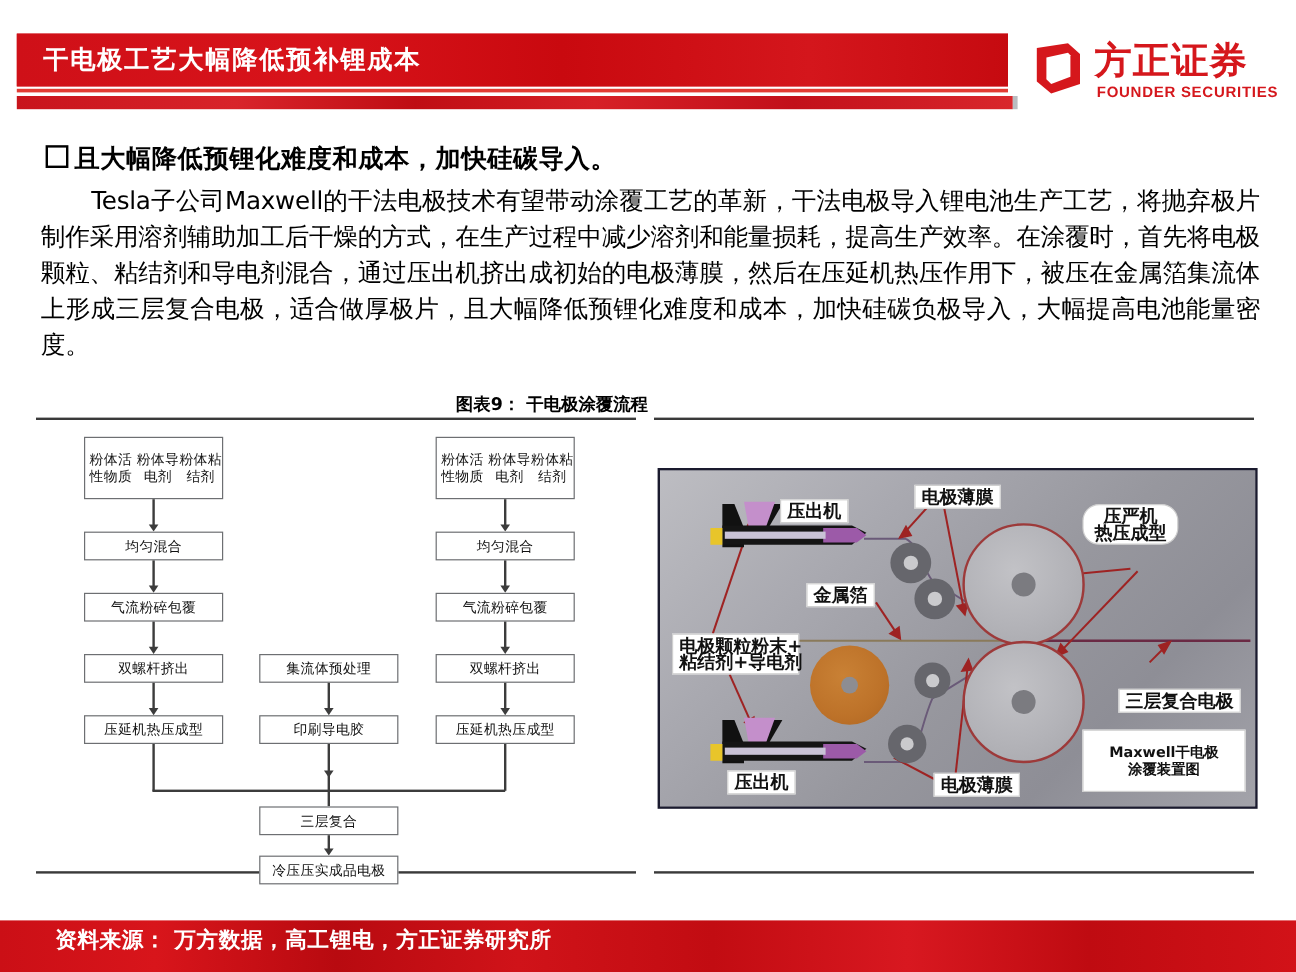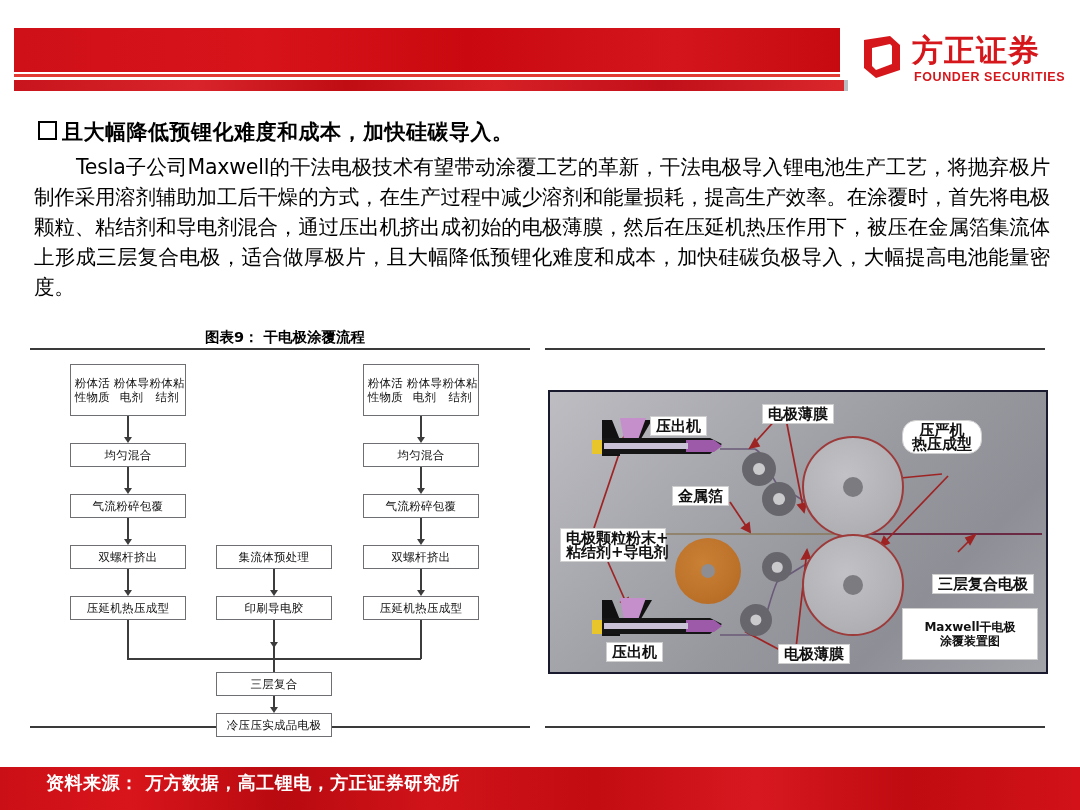--- a/index.html
+++ b/index.html
@@ -68,21 +68,21 @@
     font-size:20.5px;line-height:30px;color:#000;text-align:justify;
     font-family:"DejaVu Sans","Liberation Sans",sans-serif;
     text-indent:42px;
     letter-spacing:-0.2px;
   }
 
   
   .fig-cap{
     position:absolute;font-size:14.5px;font-weight:bold;color:#000;
     font-family:"DejaVu Sans","Liberation Sans",sans-serif;
-    text-align:center;white-space:nowrap;
+    text-align:right;white-space:nowrap;
   }
   .cap9{left:30px;top:328px;width:510px;}
   .cap10{left:538px;top:328px;width:512px;}
   .rule{position:absolute;height:2px;background:#3a3a3a;}
   .rule9-top{left:30px;top:348px;width:500px;}
   .rule10-top{left:545px;top:348px;width:500px;}
   .rule9-bot{left:30px;top:726px;width:500px;}
   .rule10-bot{left:545px;top:726px;width:500px;}
 
   
@@ -157,20 +157,21 @@
   }
 </style>
 </head>
 <body>
 
 <div class="slide">
 
   <div class="header">
     <div class="header-bar">
       <div class="header-bar-inner"></div>
+      <div class="header-title">干电极工艺大幅降低预补锂成本</div>
     </div>
     <div class="header-underline-thin"></div>
     <div class="header-underline-thick"></div>
 
     <div class="logo">
       <svg class="logo-mark" viewBox="0 0 44 46">
         <path d="M4 6 L30 2 L40 11 L40 36 L16 44 L4 34 Z" fill="#d5171c"></path>
         <path d="M12 14 L30 10 L32 12 L32 30 L16 36 L12 32 Z" fill="#ffffff"></path>
       </svg>
       <div class="logo-cn">方正证券</div>

